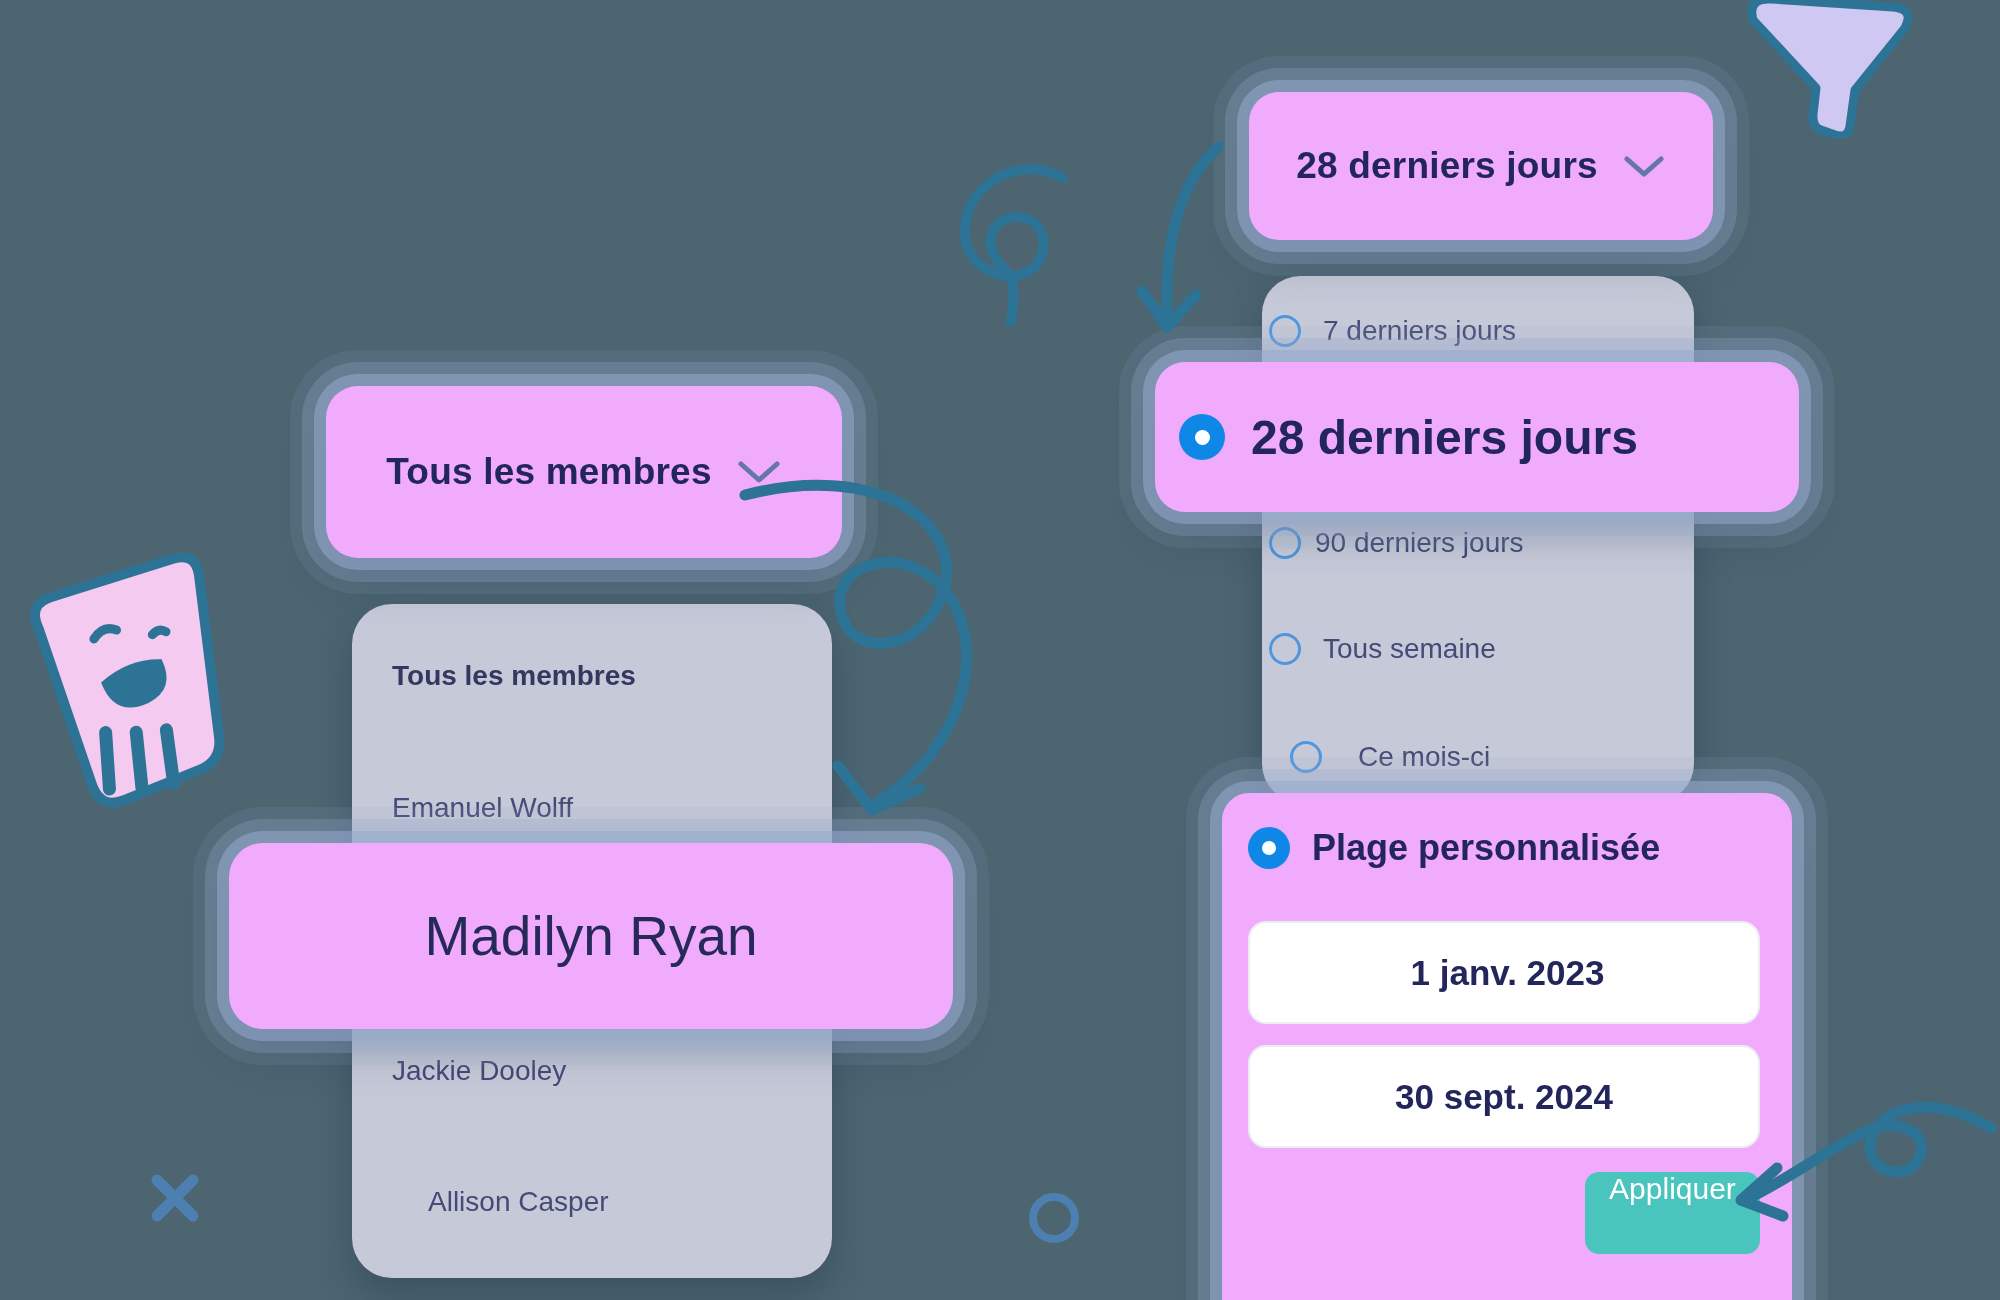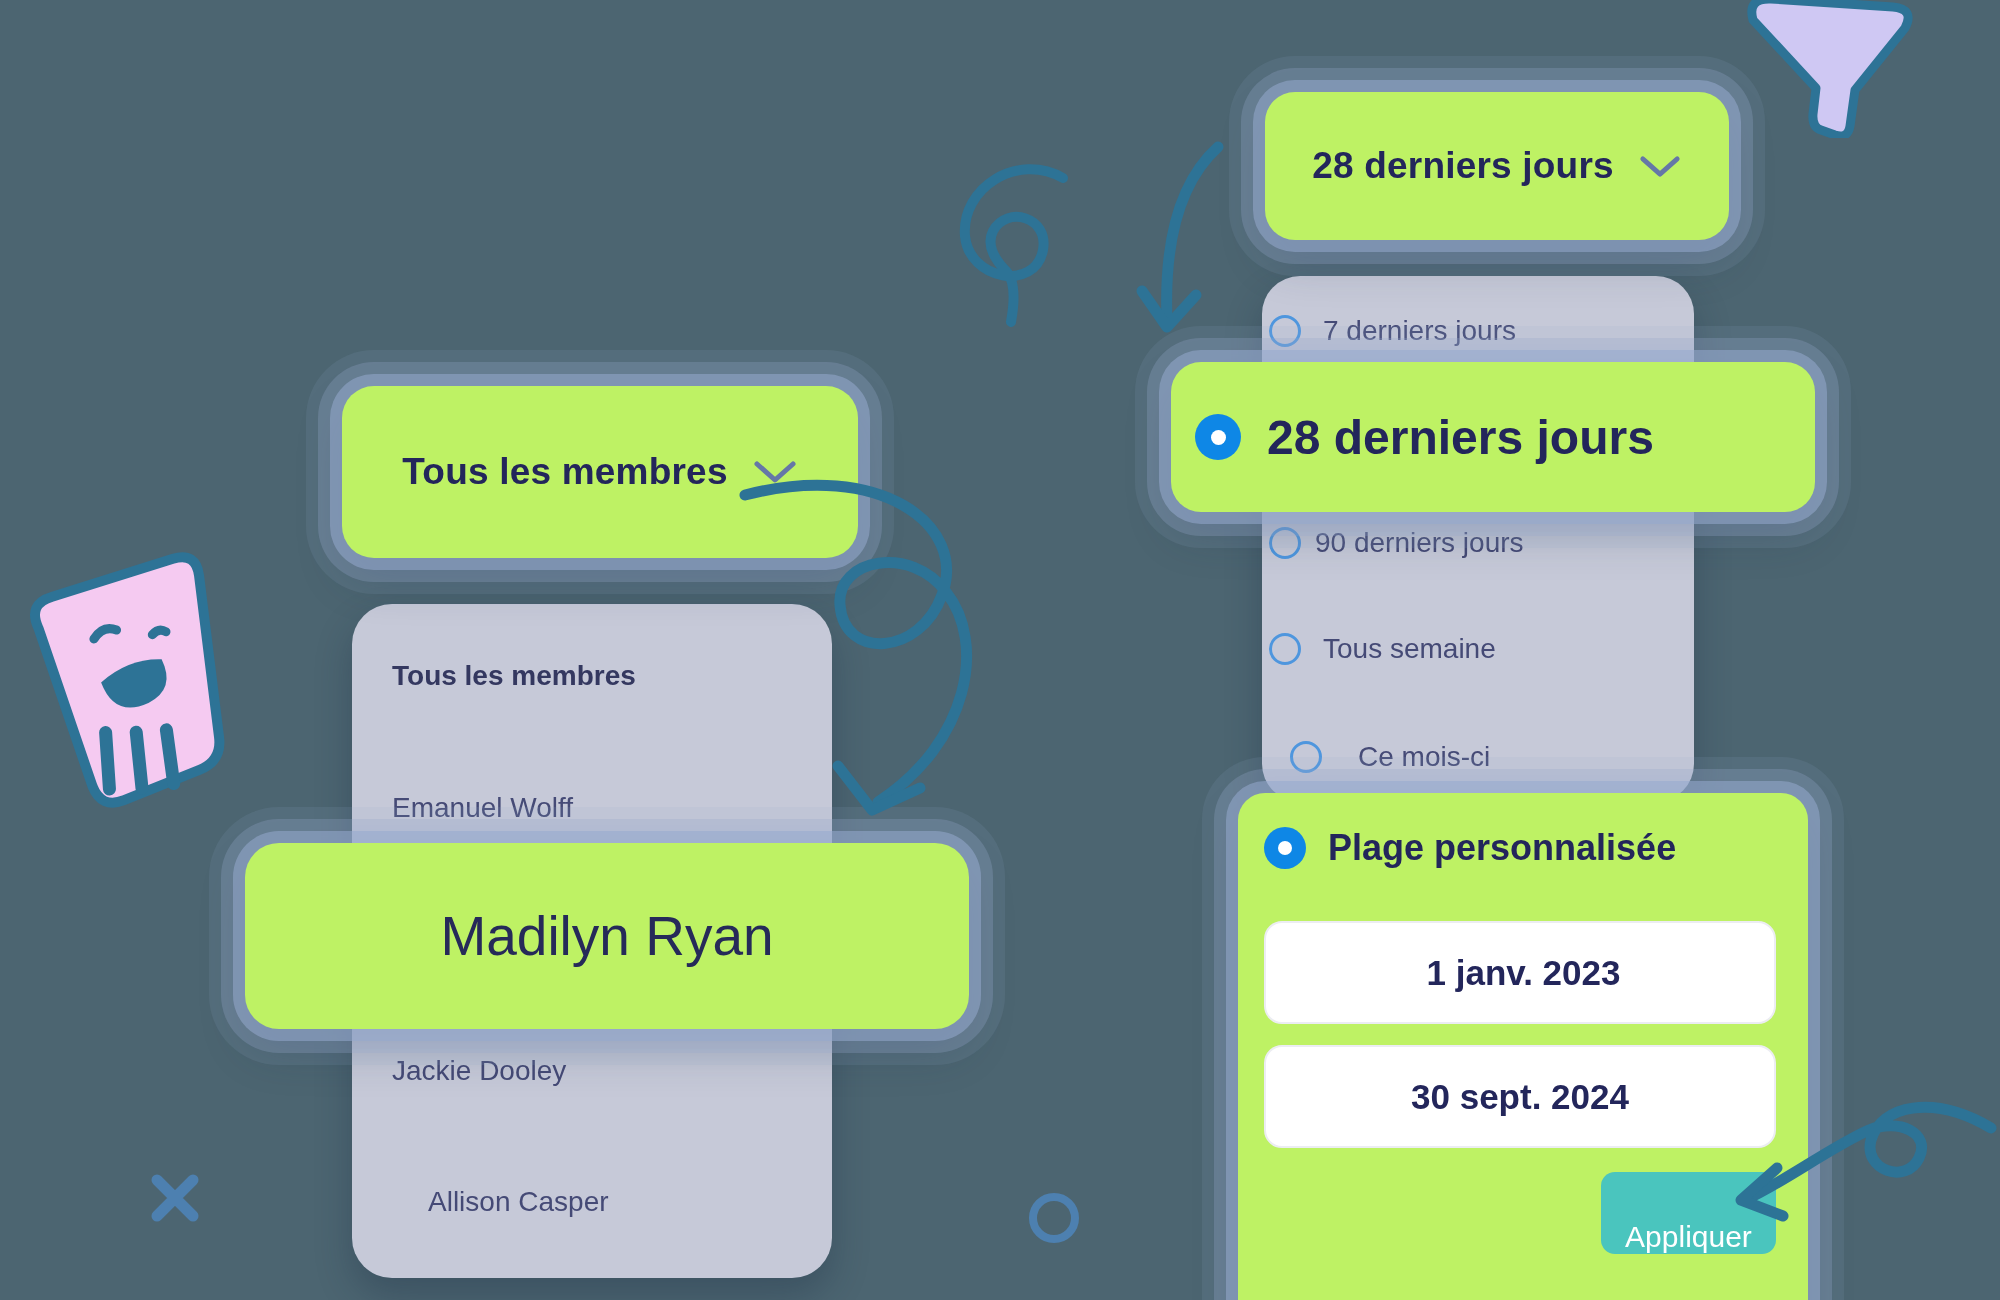--- a/index.html
+++ b/index.html
@@ -5,26 +5,25 @@
   html,body{margin:0;padding:0;background:#4C6571;}
   .stage{
     position:relative;width:2000px;height:1300px;overflow:hidden;
     background:#4C6571;
     font-family:"Liberation Sans","DejaVu Sans",sans-serif;
     color:#23265B;
   }
   .abs{position:absolute;}
   
   .white-card{
-    background:#bef264;border-radius:34px;z-index:3;
+    background:#f0abfc;border-radius:34px;z-index:3;
     box-shadow:0 0 0 12px rgba(150,170,206,.55),
                0 0 0 24px rgba(150,170,206,.28),
                0 0 0 36px rgba(150,170,206,.12),
                0 22px 44px rgba(28,46,72,.25);
-    margin-left:16px;
   }
   .gray-panel{
     background:#C6C9D8;border-radius:40px;z-index:1;
     box-shadow:0 18px 36px rgba(24,40,64,.30);
   }
   .btn-label{font-size:37px;font-weight:700;color:#23265B;letter-spacing:.2px;}
   .dd-btn{display:flex;align-items:center;justify-content:center;gap:24px;cursor:pointer;}
   .row{display:flex;align-items:center;z-index:2;height:62px;}
   .row-label{font-size:28px;font-weight:500;color:#454A76;}
   .row-label.strong{font-weight:700;color:#343860;}
@@ -35,21 +34,21 @@
             background:#0E87E6;border-radius:50%;flex:0 0 auto;}
   .radio-on .dot{background:#FFFFFF;border-radius:50%;}
   
   .date-input{
     position:absolute;box-sizing:border-box;background:#fff;
     border:2px solid #ECEDF2;border-radius:18px;
     display:flex;align-items:center;justify-content:center;
     font-size:35px;font-weight:700;color:#23265B;
   }
   .apply-btn{
-    position:absolute;display:flex;align-items:flex-end;justify-content:center;
+    position:absolute;display:flex;align-items:flex-start;justify-content:center;
     background:#4AC5BE;color:#FFFFFF;font-size:30px;font-weight:500;
     border-radius:14px;cursor:pointer;
   }
   .doodle{z-index:5;pointer-events:none;}
   svg{display:block;}
 </style>
 </head>
 <body>
 
 <div class="stage">

